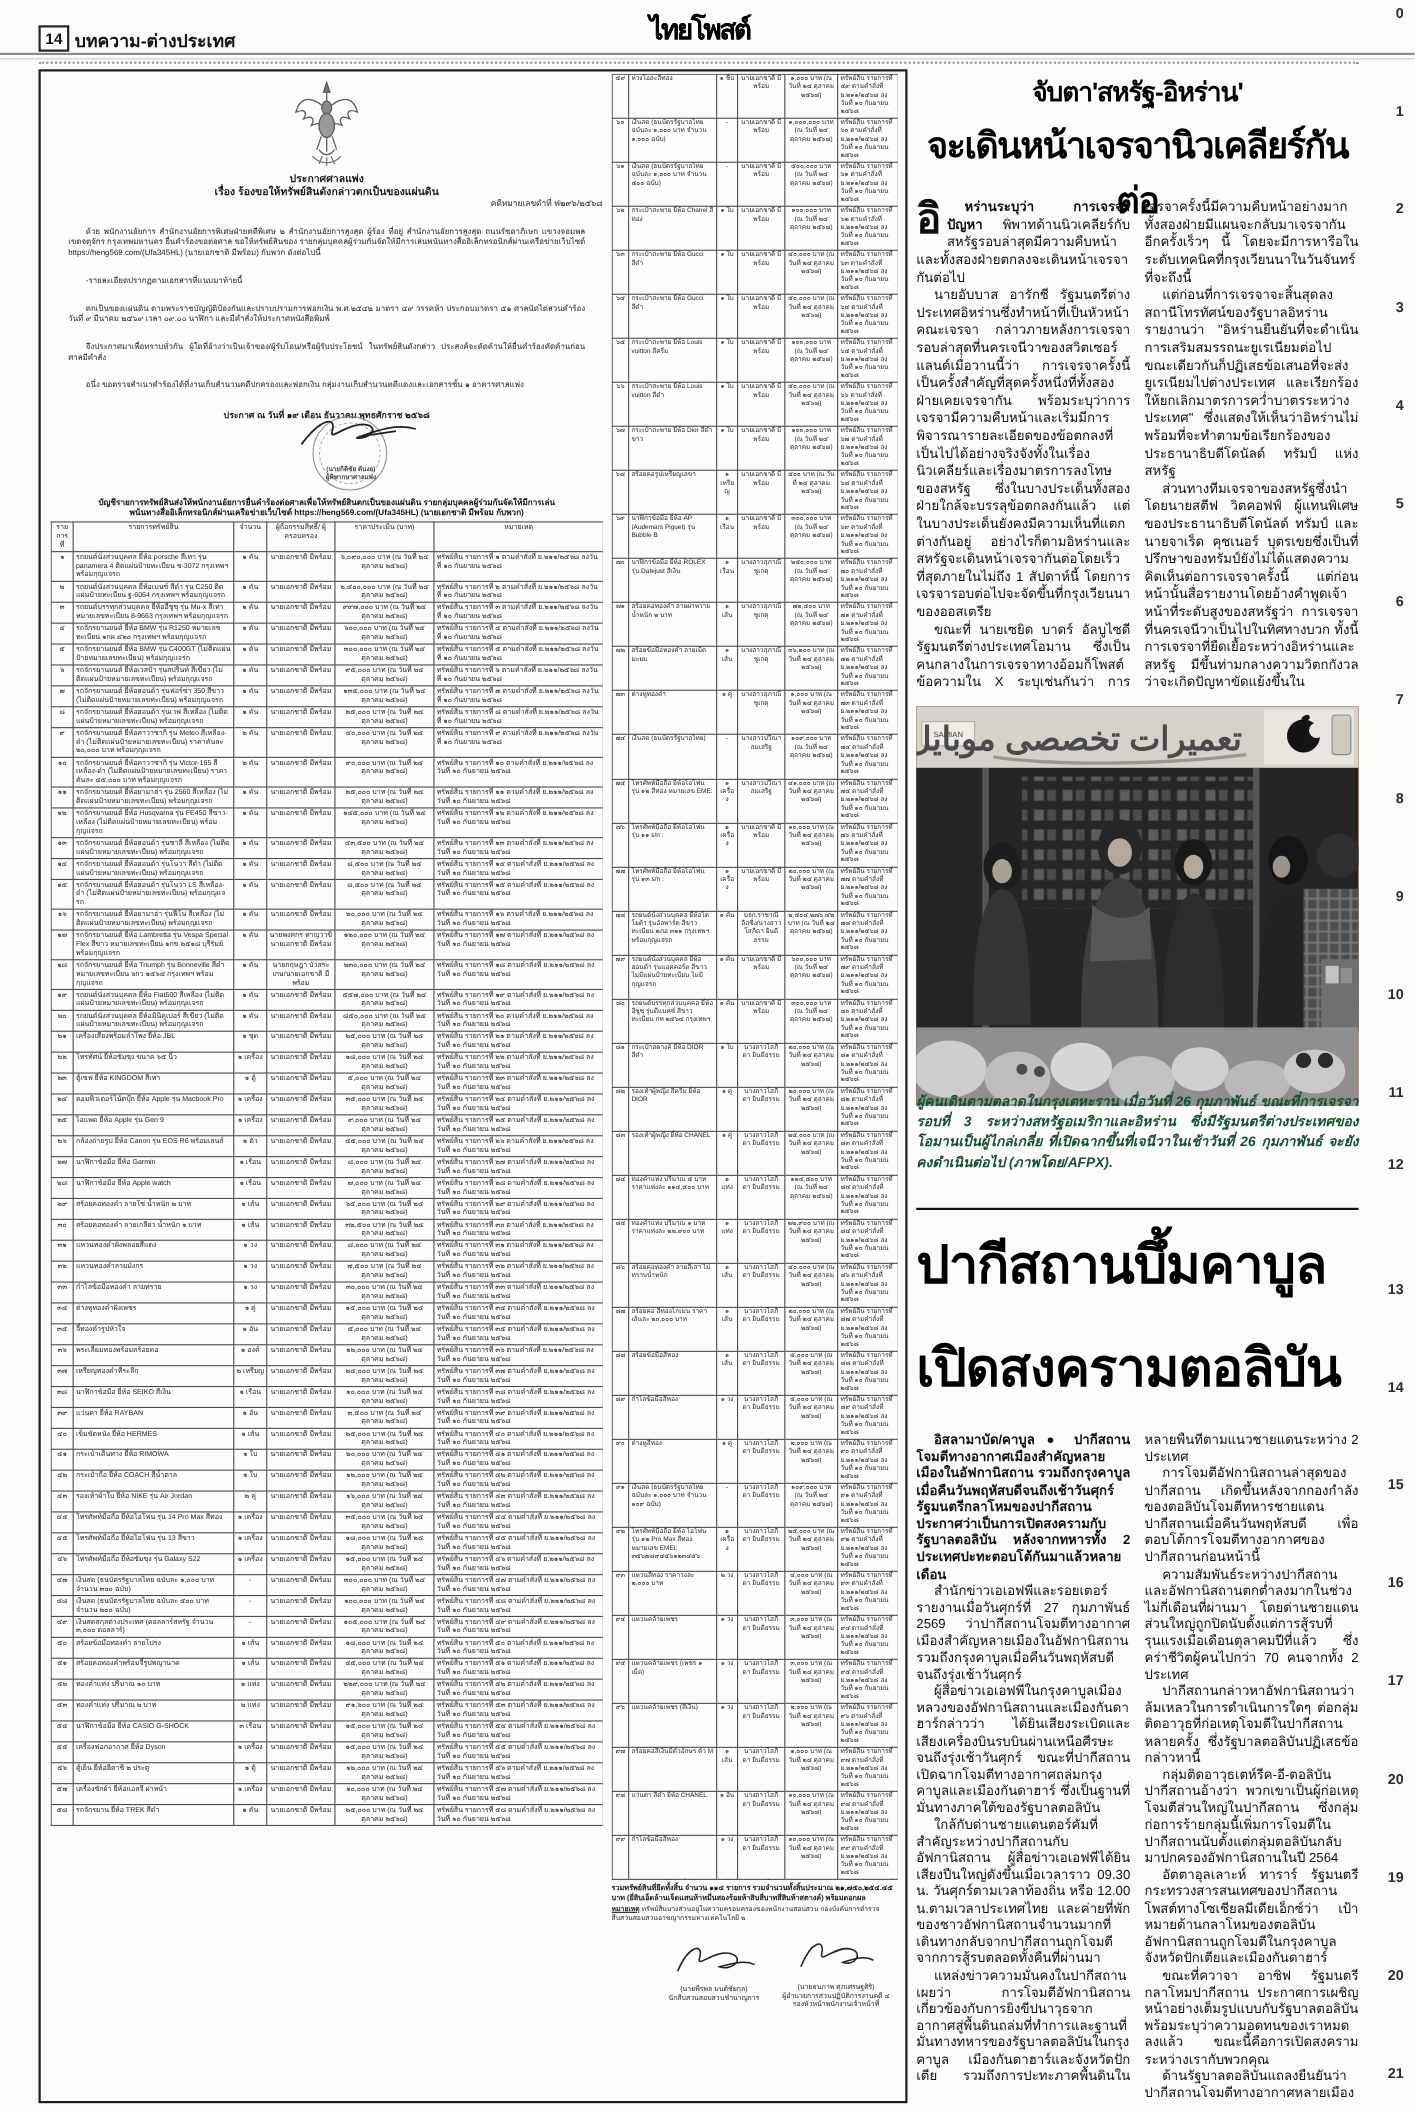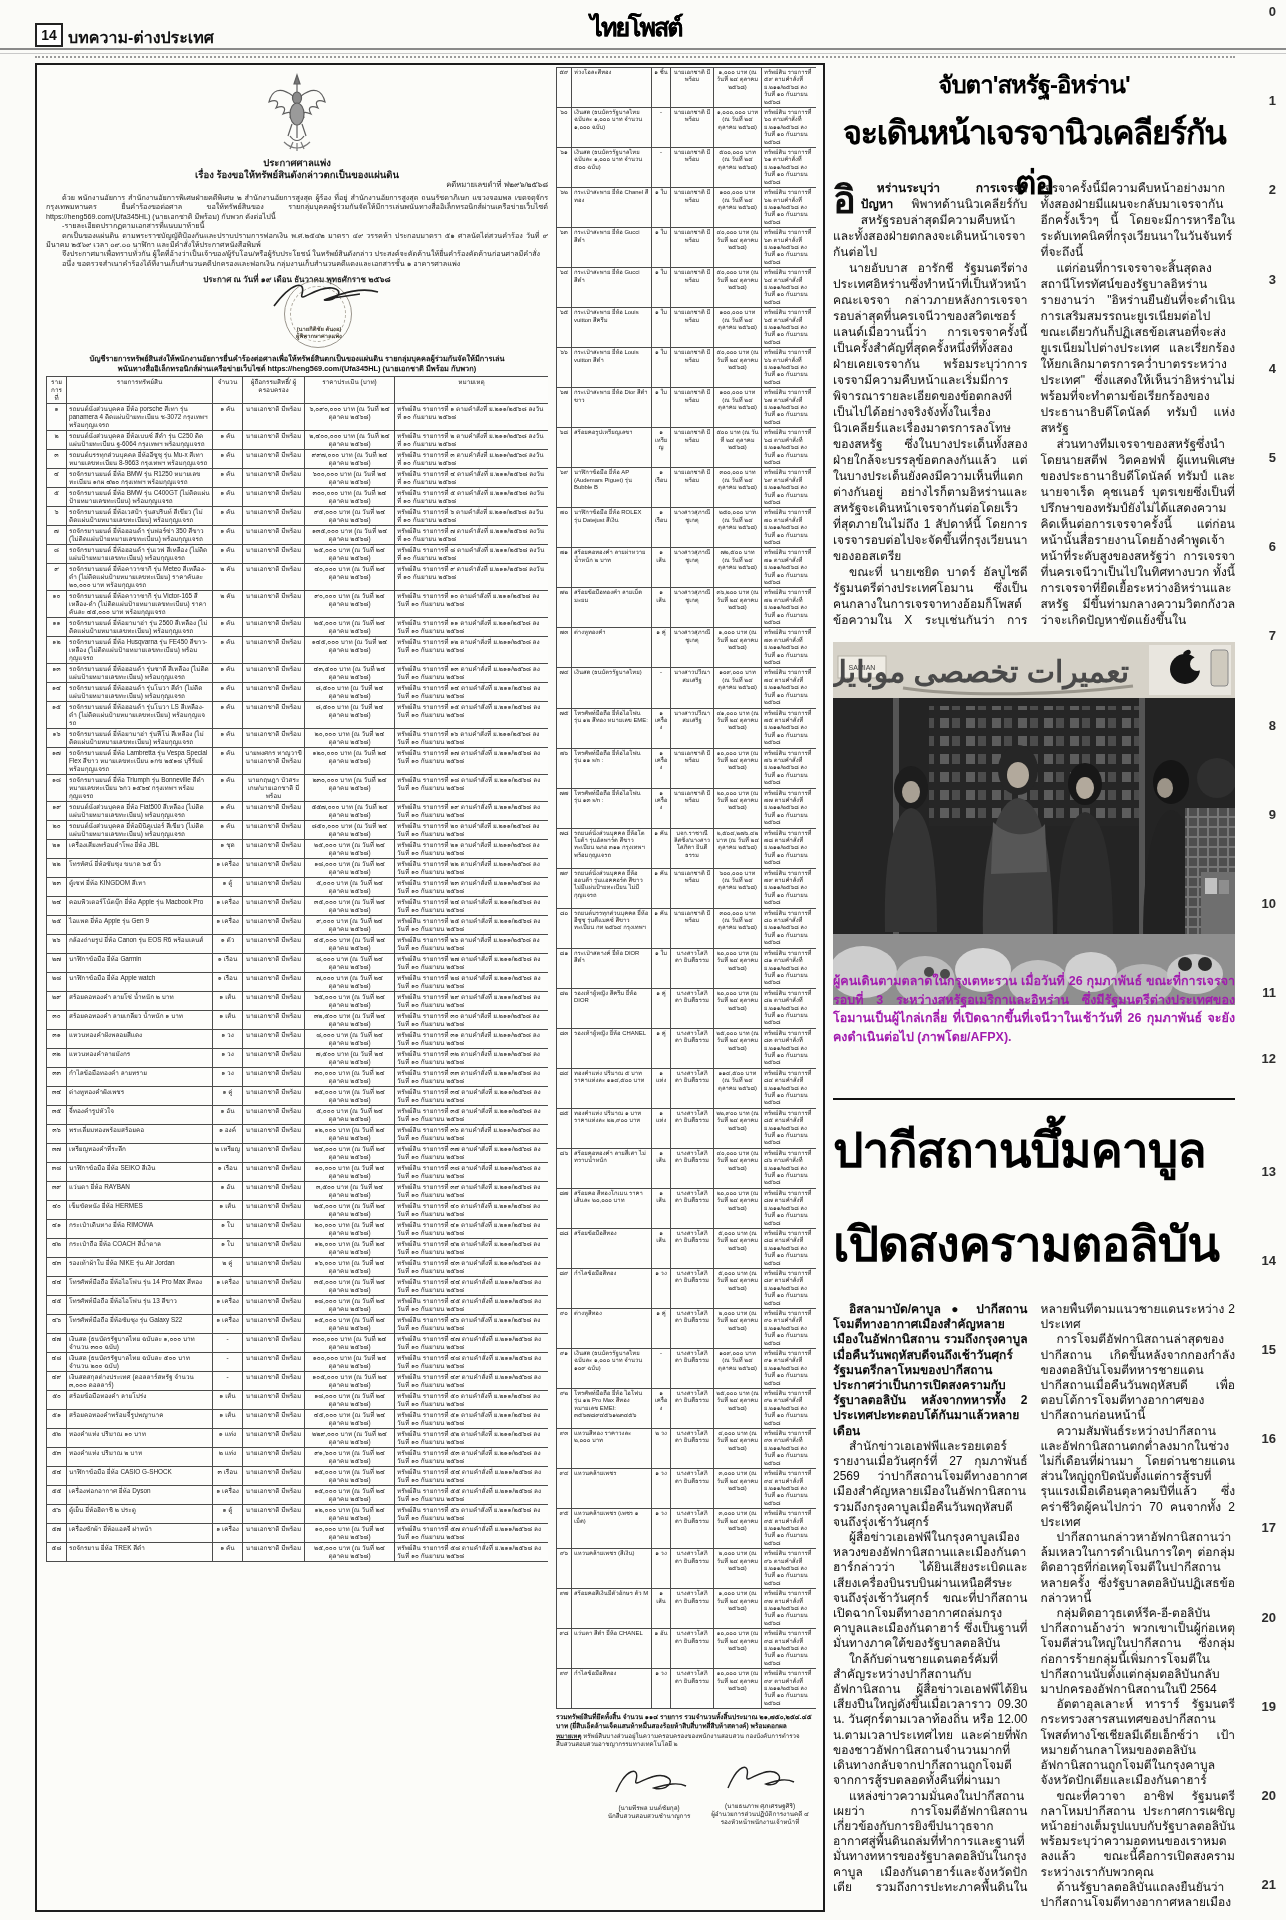--- a/index.html
+++ b/index.html
@@ -22,21 +22,21 @@
   .ruler span{position:absolute;right:10px;font-size:13px;color:#2d2d2d;font-weight:bold}
   
   .notice{position:absolute;left:35px;top:63px;width:786px;height:1845px;border:2px solid #1c1c1c;
           background:#fcfcf9;overflow:hidden}
   .ncol-l{position:absolute;left:9px;top:5px;width:502px;height:1830px;overflow:hidden}
   .ncol-r{position:absolute;left:519px;top:2px;width:260px;height:1838px;overflow:hidden}
   .garuda{display:block;margin:2px auto 1px auto}
   .ntitle{text-align:center;font-weight:bold;font-size:9.5px;line-height:11.5px;color:#1a1a1a}
   .ncase{text-align:right;font-size:7.6px;line-height:10px;color:#222}
   .nbody{font-size:7.2px;line-height:9.4px;text-align:justify;color:#222;margin-top:3px}
-  .nbody p{margin:0;text-indent:16px}
+  .nbody p{margin:16px;text-indent:16px}
   .ndate{text-align:center;font-weight:bold;font-size:8px;margin-top:5px;color:#1a1a1a}
   .stamprow{position:relative;height:64px}
   .stamp{position:absolute;left:238px;top:-6px;width:66px;height:66px;border-radius:50%;
          border:1.5px solid #8f8a80;opacity:.9}
   .stamp .inner{position:absolute;left:5px;top:5px;right:5px;bottom:5px;border-radius:50%;
                 border:1px dashed #a49e92}
   .sig-svg{position:absolute;left:220px;top:-14px}
   .judge{position:absolute;left:208px;top:40px;width:130px;text-align:center;
          font-size:5.8px;line-height:7px;color:#4a4438;font-weight:bold}
   .ncap{font-size:7.4px;font-weight:bold;text-align:center;line-height:9.6px;margin:4px 0 3px 0;color:#111}
@@ -60,22 +60,22 @@
   .a1h .l1{font-size:24px;line-height:46px}
   .a1h .l2{font-size:33px;line-height:50px;letter-spacing:-1.5px}
   .abody{position:absolute;left:833px;width:402px;column-count:2;column-gap:13px;
          font-size:12px;text-align:justify;overflow:hidden;color:#0e0e0e}
   .abody p{margin:0;text-indent:16px}
   .a1b{top:180px;height:456px;line-height:16px}
   .a2b{top:1302px;height:612px;line-height:15.2px}
   .dc{float:left;font-size:38px;line-height:30px;font-weight:bold;padding:5px 5px 0 0;text-indent:0}
   .p0{text-indent:0}
   .photo{position:absolute;left:833px;top:642px;width:402px;height:363px;background:#f97316}
-  .pcap{position:absolute;left:833px;top:972px;width:402px;font-weight:bold;
-        font-size:12.5px;line-height:18.5px;text-align:justify;color:#a21caf}
+  .pcap{position:absolute;left:833px;top:992px;width:402px;font-style:italic;font-weight:bold;
+        font-size:12.5px;line-height:18.5px;text-align:justify;color:#14532d}
   .hr2{position:absolute;left:833px;top:1098px;width:402px;border-top:2px solid #111}
   .a2h{position:absolute;left:833px;top:1104px;width:402px;font-weight:800;color:#000;letter-spacing:-1px}
   .a2h div{font-size:48px;line-height:94px;height:94px;overflow:visible}
   .boldlead{font-weight:bold}
 </style>
 </head>
 <body>
 
 <div class="hdr">
   <div class="pgbox">14</div>

